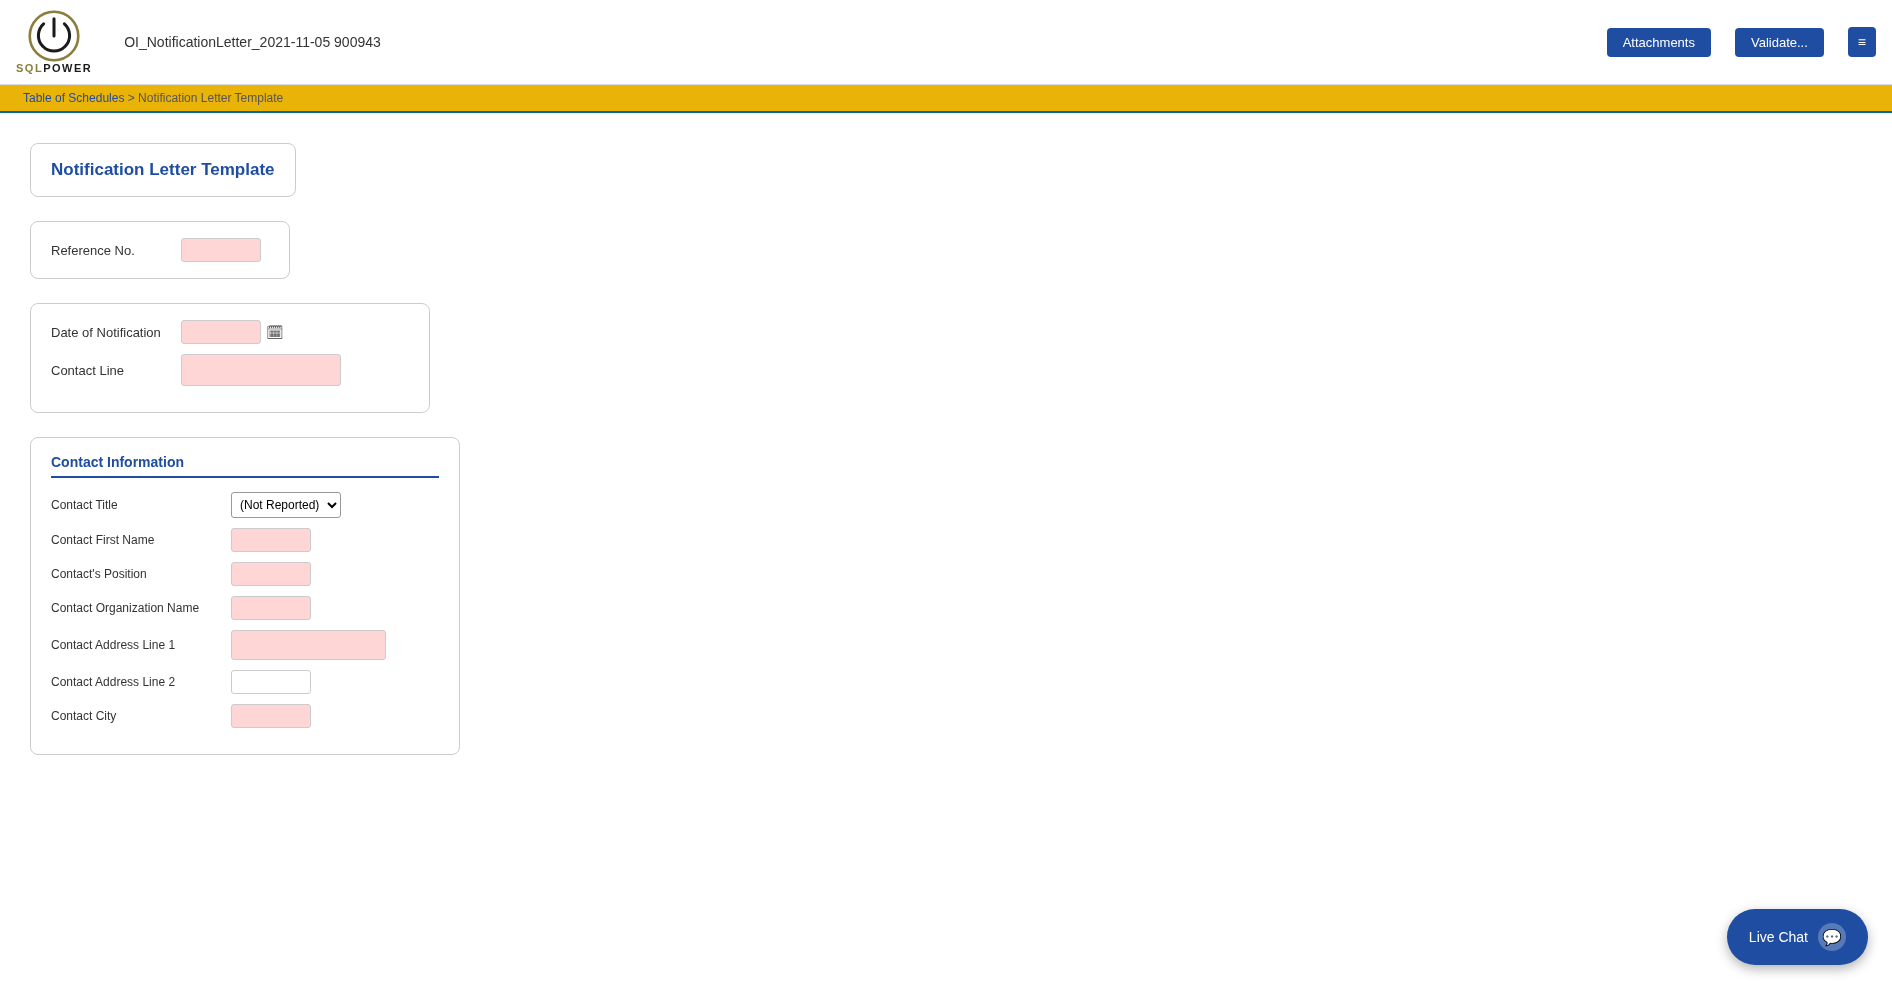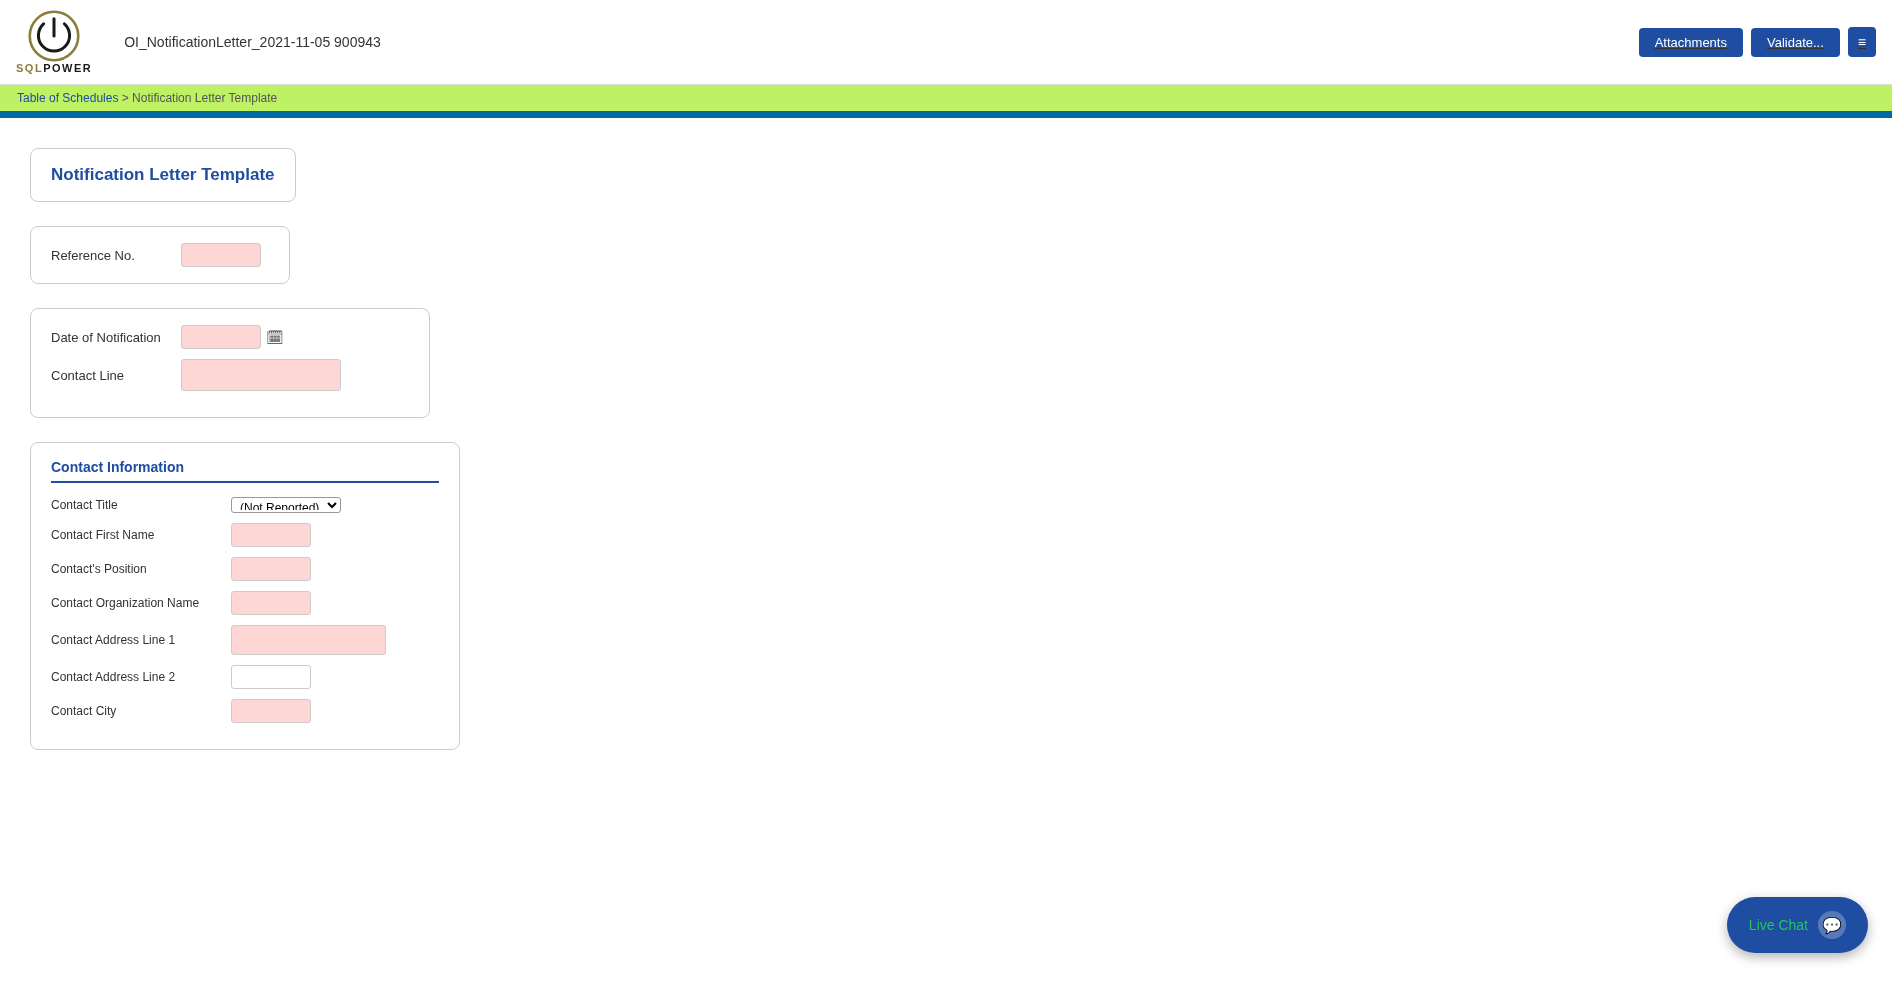--- a/index.html
+++ b/index.html
@@ -23,23 +23,22 @@
       width: 52px;
       height: 52px;
     }
     .doc-title {
       font-size: 14px;
       color: #333;
       flex: 1;
     }
     .header-buttons {
       display: flex;
-      gap: 8px;
-      align-items: center;
-      text-decoration: underline;
+      gap: 24px;
+      align-items: center;
     }
     .btn-blue {
       background: #1e4da1;
       color: #fff;
       border: none;
       padding: 7px 16px;
       border-radius: 4px;
       font-size: 13px;
       cursor: pointer;
     }
@@ -48,25 +47,25 @@
       color: #fff;
       border: none;
       padding: 7px 10px;
       border-radius: 4px;
       font-size: 14px;
       cursor: pointer;
     }
 
     
     .breadcrumb {
-      background: #bef264;
-      padding: 6px 17px;
+      background: #eab308;
+      padding: 6px 23px;
       font-size: 12px;
       color: #555;
-      border-bottom: 7px solid #0369a1;
+      border-bottom: 2px solid #0369a1;
     }
     .breadcrumb a { color: #1e4da1; text-decoration: none; }
     .breadcrumb span { color: #555; }
 
     
     .main {
       padding: 30px 30px;
     }
 
     
@@ -150,41 +149,41 @@
     }
     .contact-section-title {
       font-size: 14px;
       font-weight: bold;
       color: #1e4da1;
       border-bottom: 2px solid #1e4da1;
       padding-bottom: 6px;
       margin-bottom: 14px;
     }
     .select-input {
-      height: 16px;
+      height: 26px;
       border: 1px solid #999;
       border-radius: 3px;
       font-size: 12px;
       padding: 2px 4px;
       background: #fff;
       cursor: pointer;
     }
     .form-label-contact {
       font-size: 12px;
       color: #333;
       min-width: 170px;
     }
 
     
     .live-chat-btn {
       position: fixed;
-      bottom: 28px;
+      bottom: 16px;
       right: 24px;
       background: #1e4da1;
-      color: #22c55e;
+      color: #ffffff;
       border: none;
       border-radius: 30px;
       padding: 14px 22px;
       font-size: 14px;
       cursor: pointer;
       display: flex;
       align-items: center;
       gap: 10px;
       box-shadow: 0 4px 12px rgba(0,0,0,0.3);
     }

